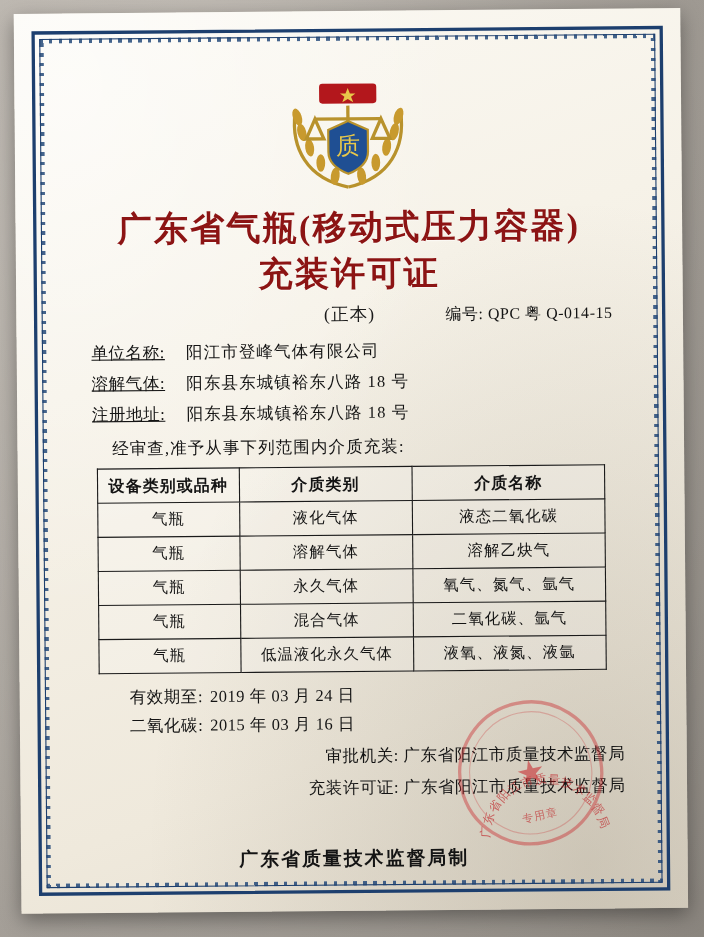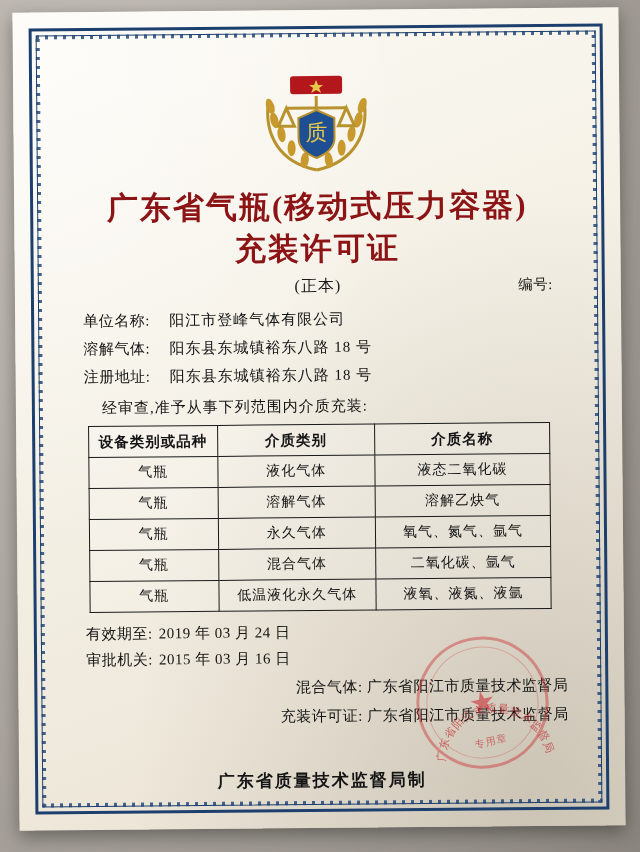--- a/index.html
+++ b/index.html
@@ -145,21 +145,21 @@
     margin-top: 14px;
     padding-left: 28px;
     font-size: 15px;
   }
   .field-row {
     display: flex;
     align-items: baseline;
     margin-bottom: 9px;
     letter-spacing: 0.5px;
   }
-  .field-label { width: 86px; flex: 0 0 86px; }
+  .field-label { width: 86px; flex: 0 0 86px; text-decoration: underline; }
   .field-value { flex: 1; letter-spacing: 1px; }
 
   .statement {
     margin: 12px 0 8px 46px;
     font-size: 15px;
     letter-spacing: 1px;
   }
 
   
   table {
@@ -181,21 +181,21 @@
   td.col2 { width: 158px; }
   td.col3 { width: 176px; }
 
   
   .dates {
     margin-top: 12px;
     padding-left: 28px;
     font-size: 15px;
   }
   .date-row { margin-bottom: 7px; letter-spacing: 0.5px; }
-  .date-label { margin-right: 2px; }
+  .date-label { margin-right: 2px; margin-left: 32px; }
 
   
   .issuers {
     margin-top: 10px;
     padding-right: 16px;
     font-size: 15px;
     text-align: right;
   }
   .issuer-row { margin-bottom: 10px; letter-spacing: 0.5px; }
 
@@ -313,20 +313,21 @@
         </svg>
       </div>
     </div>
 
     <div class="title-line" id="title1">广东省气瓶(移动式压力容器)</div>
     <div class="title-line" id="title2">充装许可证</div>
     <div id="title-sub">(正本)</div>
 
     <div id="serial-row">
       <span class="serial-label">编号:</span>
+      <span class="serial-value">QPC 粤 Q-014-15</span>
     </div>
 
     <div class="fields">
       <div class="field-row">
         <span class="field-label">单位名称:</span>
         <span class="field-value">阳江市登峰气体有限公司</span>
       </div>
       <div class="field-row">
         <span class="field-label">溶解气体:</span>
         <span class="field-value">阳东县东城镇裕东八路 18 号</span>
@@ -375,28 +376,28 @@
         </tr>
       </tbody>
     </table>
 
     <div class="dates">
       <div class="date-row">
         <span class="date-label">有效期至:</span>
         <span class="date-value">2019 年 03 月 24 日</span>
       </div>
       <div class="date-row">
-        <span class="date-label">审批机关:</span>
+        <span class="date-label">二氧化碳:</span>
         <span class="date-value">2015 年 03 月 16 日</span>
       </div>
     </div>
 
     <div class="issuers">
       <div class="issuer-row">
-        <span>混合气体:</span>
+        <span>审批机关:</span>
         <span>广东省阳江市质量技术监督局</span>
       </div>
       <div class="issuer-row">
         <span>充装许可证:</span>
         <span>广东省阳江市质量技术监督局</span>
       </div>
     </div>
 
     <div id="footer">广东省质量技术监督局制</div>
   </div>

